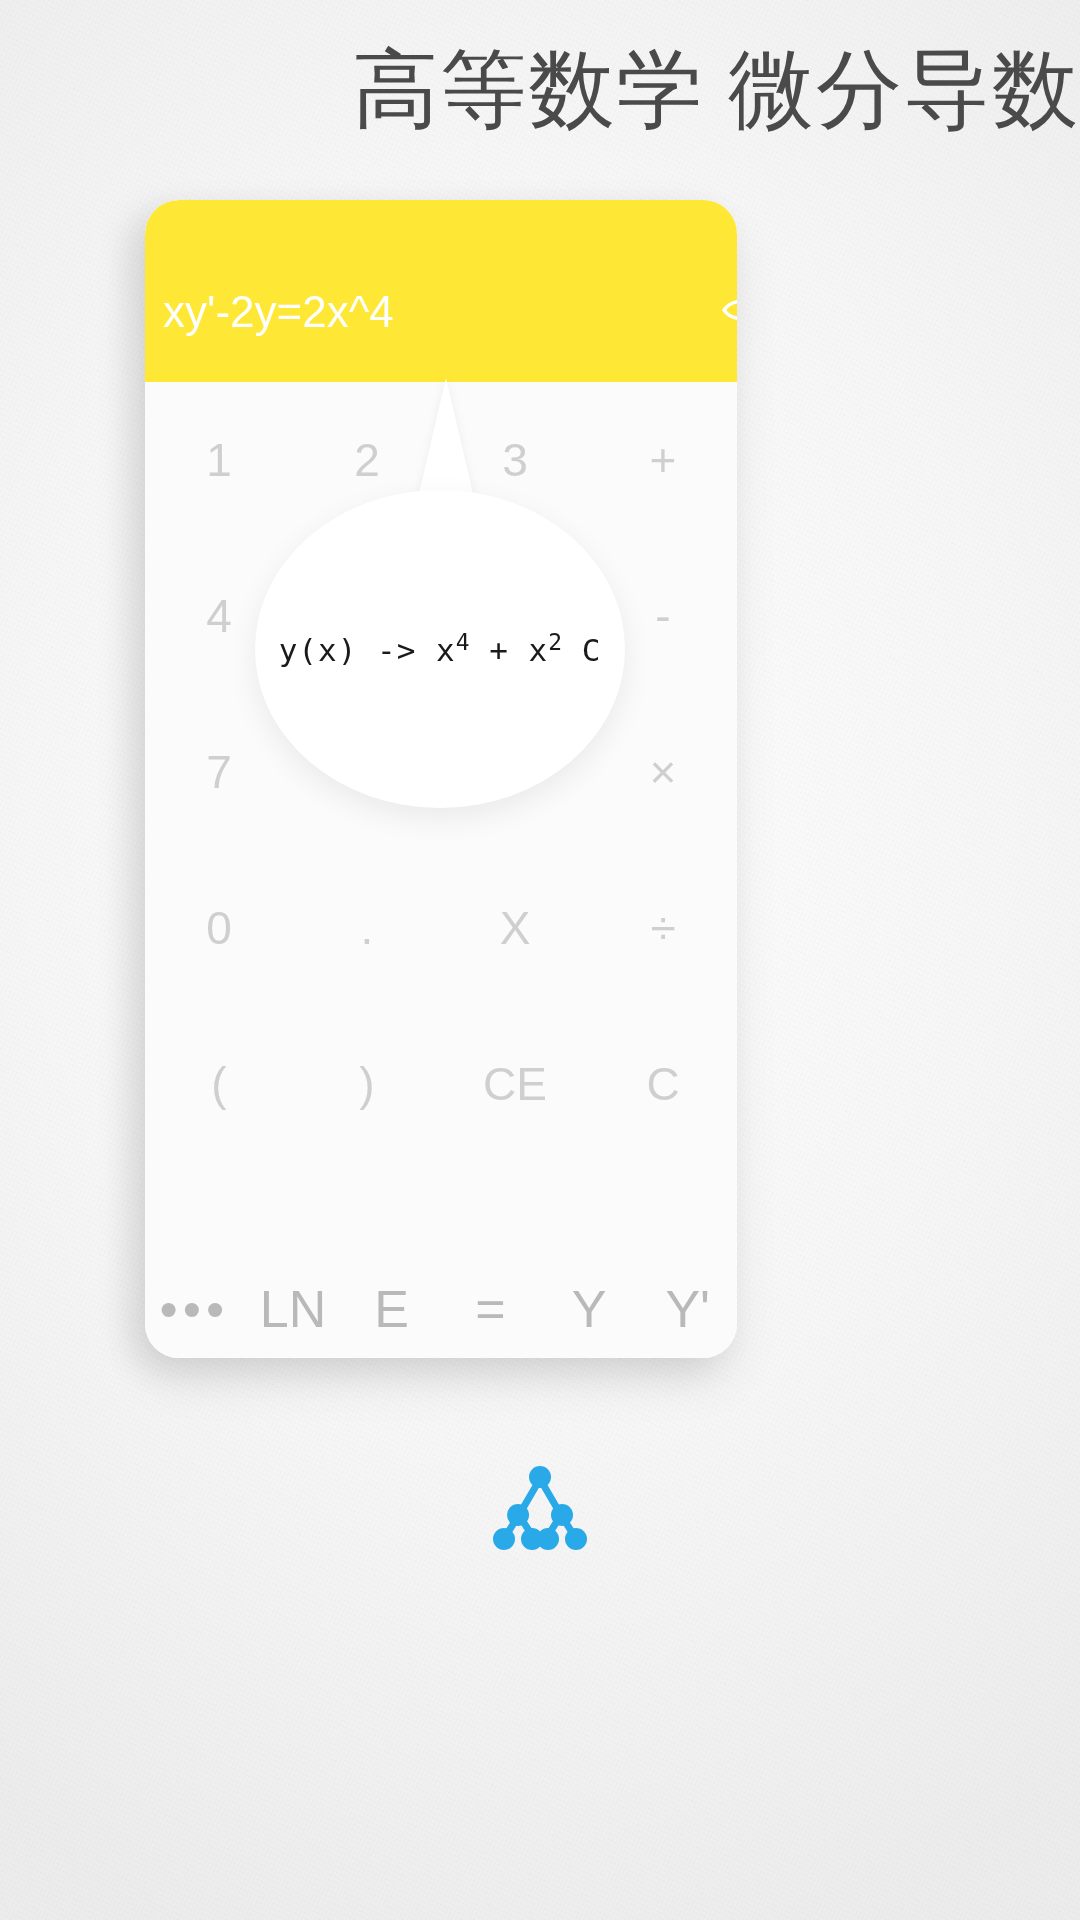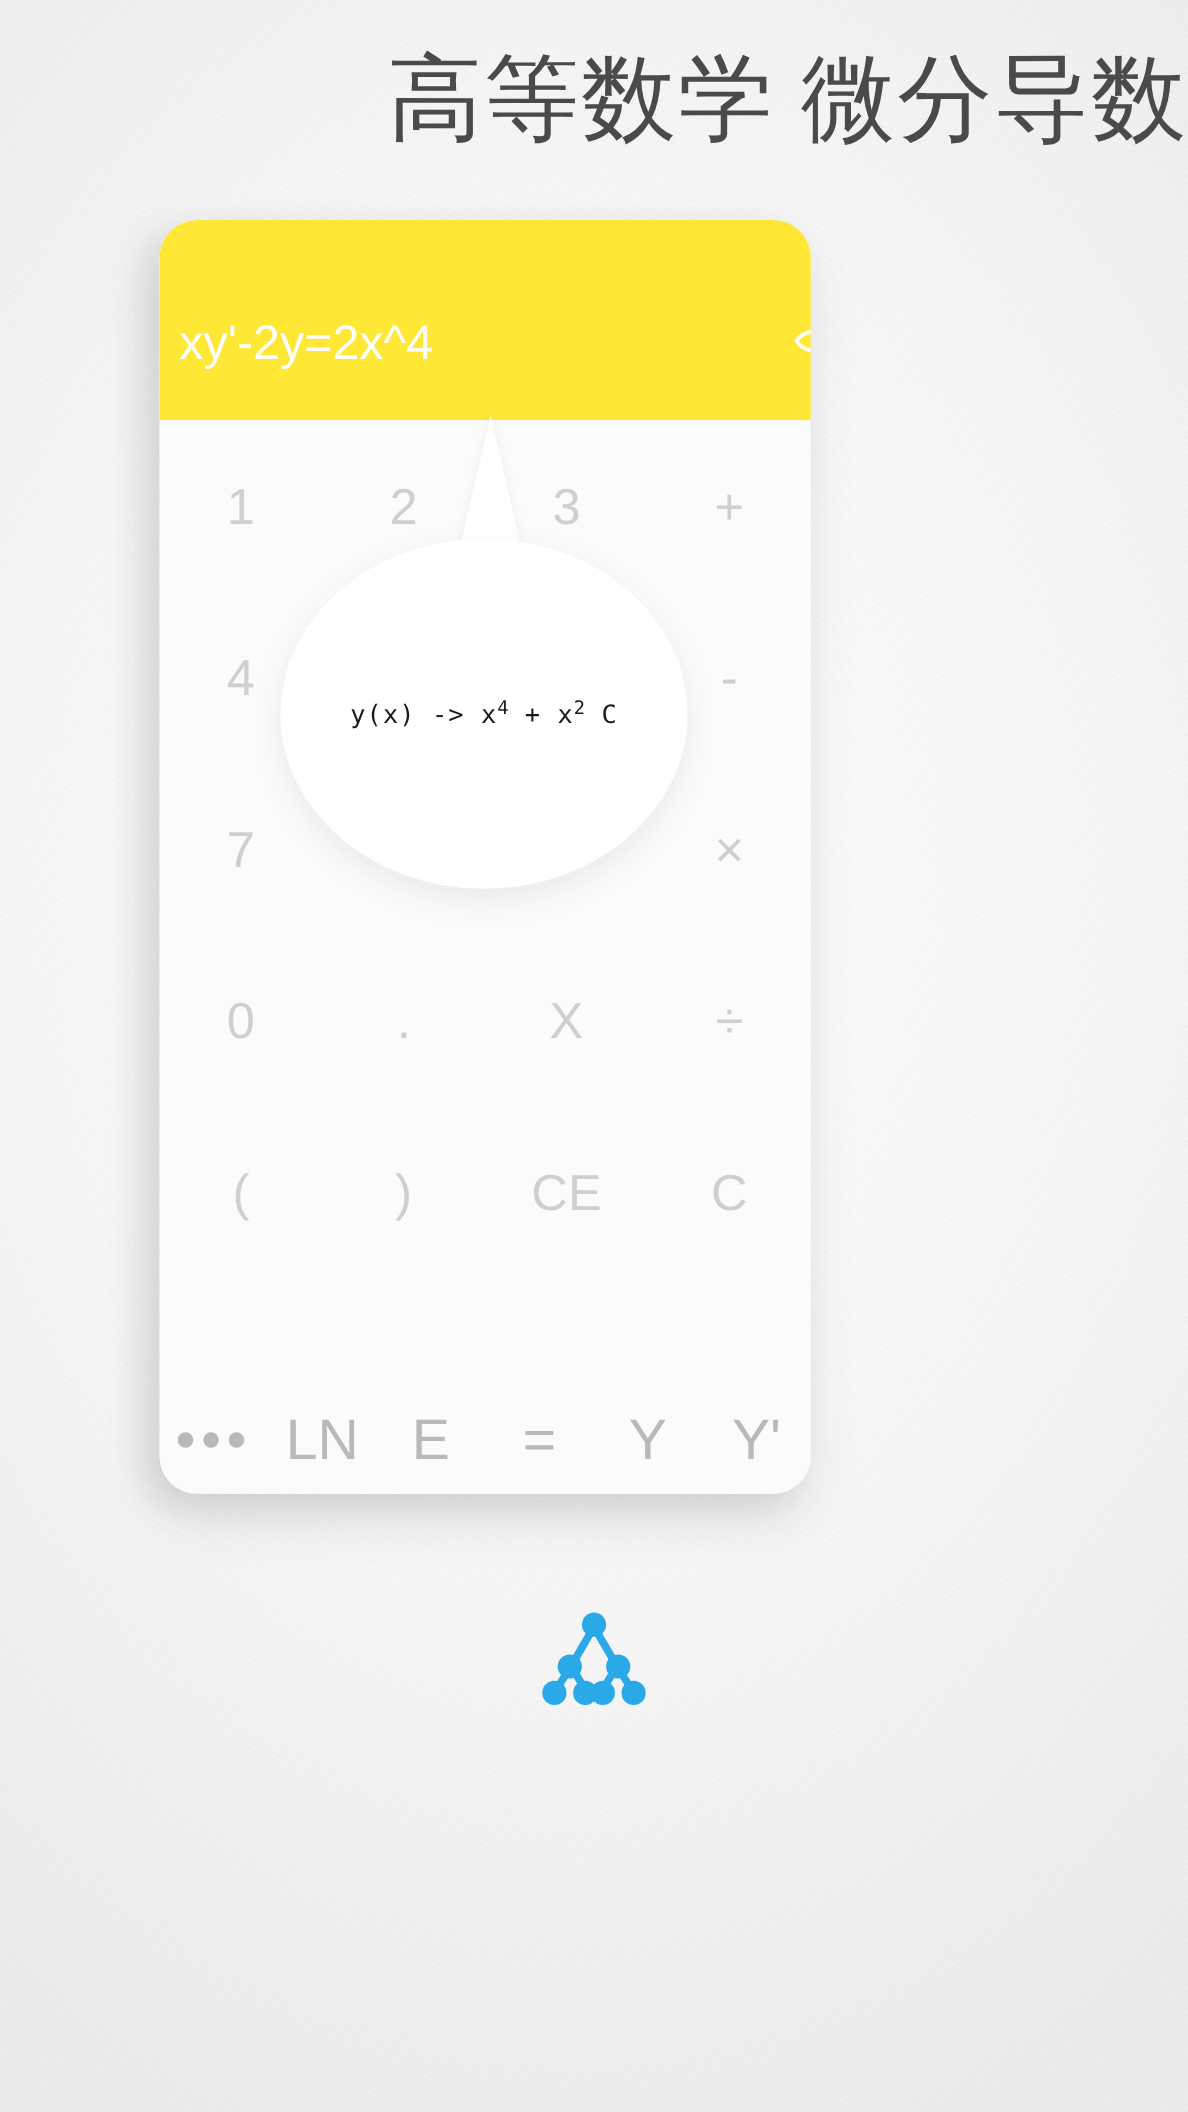--- a/index.html
+++ b/index.html
@@ -121,21 +121,21 @@
     width:370px; height:318px;
     border-radius:50%;
     background:#ffffff;
     box-shadow:0 10px 30px rgba(0,0,0,0.07);
     display:flex;
     align-items:center;
     justify-content:center;
   }
   .result {
     font-family:"DejaVu Sans Mono", monospace;
-    font-size:23px;
+    font-size:31px;
     color:#1a1a1a;
     white-space:nowrap;
     letter-spacing:1px;
   }
   .result sup {
     font-size:0.74em;
     vertical-align:super;
     letter-spacing:0;
   }
 

